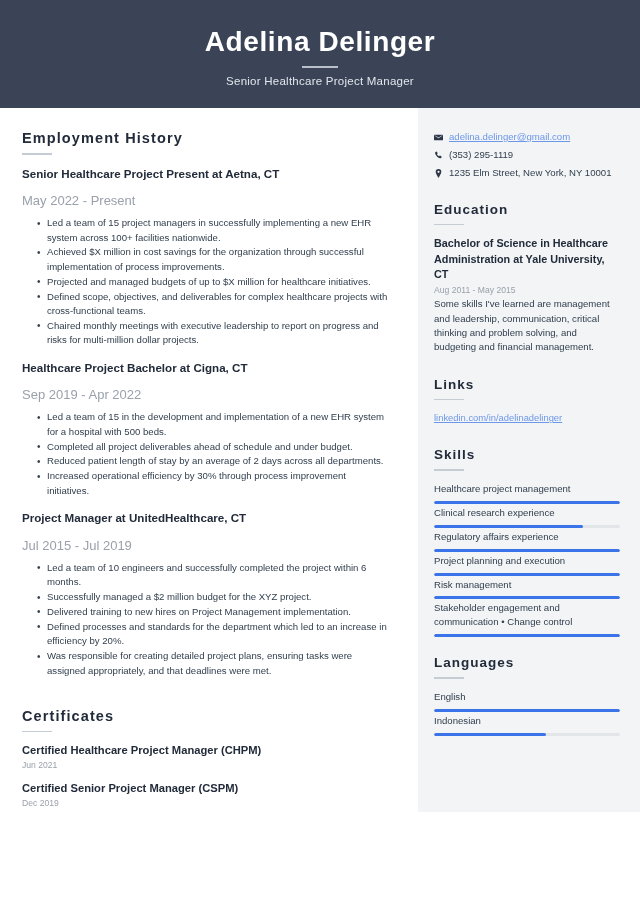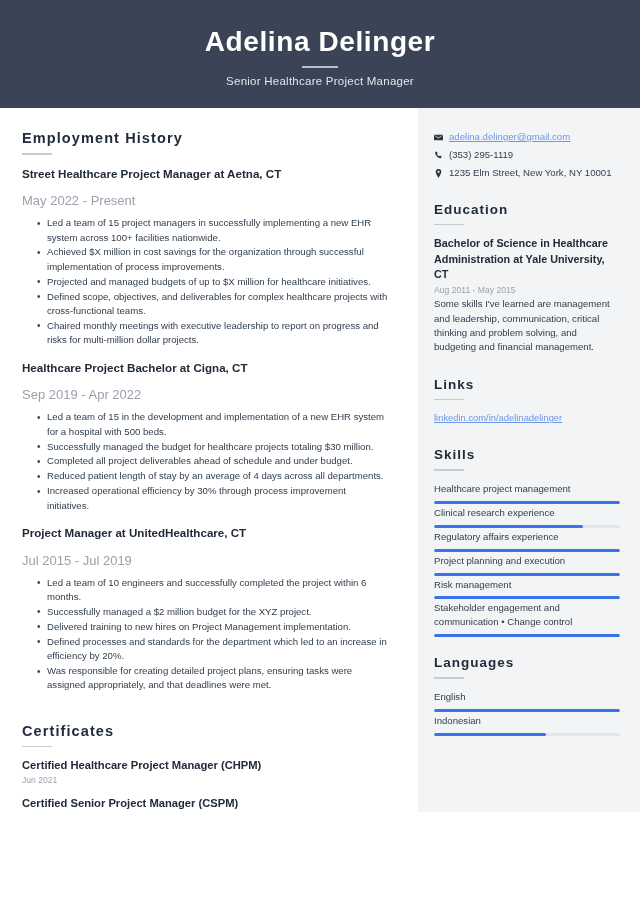--- a/index.html
+++ b/index.html
@@ -229,39 +229,38 @@
 
   <div class="body">
 
     <div class="main-col">
 
       <div class="section">
         <div class="section-heading">Employment History</div>
         <div class="heading-rule"></div>
 
         <div class="entry">
-          <div class="entry-title">Street Healthcare Project Manager at Aetna, CT</div>
+          <div class="entry-title">Senior Healthcare Project Present at Aetna, CT</div>
           <div class="entry-date">May 2022 - Present</div>
           <ul class="bullets">
             <li>Led a team of 15 project managers in successfully implementing a new EHR system across 100+ facilities nationwide.</li>
             <li>Achieved $X million in cost savings for the organization through successful implementation of process improvements.</li>
             <li>Projected and managed budgets of up to $X million for healthcare initiatives.</li>
             <li>Defined scope, objectives, and deliverables for complex healthcare projects with cross-functional teams.</li>
             <li>Chaired monthly meetings with executive leadership to report on progress and risks for multi-million dollar projects.</li>
           </ul>
         </div>
 
         <div class="entry">
           <div class="entry-title">Healthcare Project Bachelor at Cigna, CT</div>
           <div class="entry-date">Sep 2019 - Apr 2022</div>
           <ul class="bullets">
             <li>Led a team of 15 in the development and implementation of a new EHR system for a hospital with 500 beds.</li>
-            <li>Successfully managed the budget for healthcare projects totaling $30 million.</li>
             <li>Completed all project deliverables ahead of schedule and under budget.</li>
-            <li>Reduced patient length of stay by an average of 4 days across all departments.</li>
+            <li>Reduced patient length of stay by an average of 2 days across all departments.</li>
             <li>Increased operational efficiency by 30% through process improvement initiatives.</li>
           </ul>
         </div>
 
         <div class="entry">
           <div class="entry-title">Project Manager at UnitedHealthcare, CT</div>
           <div class="entry-date">Jul 2015 - Jul 2019</div>
           <ul class="bullets">
             <li>Led a team of 10 engineers and successfully completed the project within 6 months.</li>
             <li>Successfully managed a $2 million budget for the XYZ project.</li>

